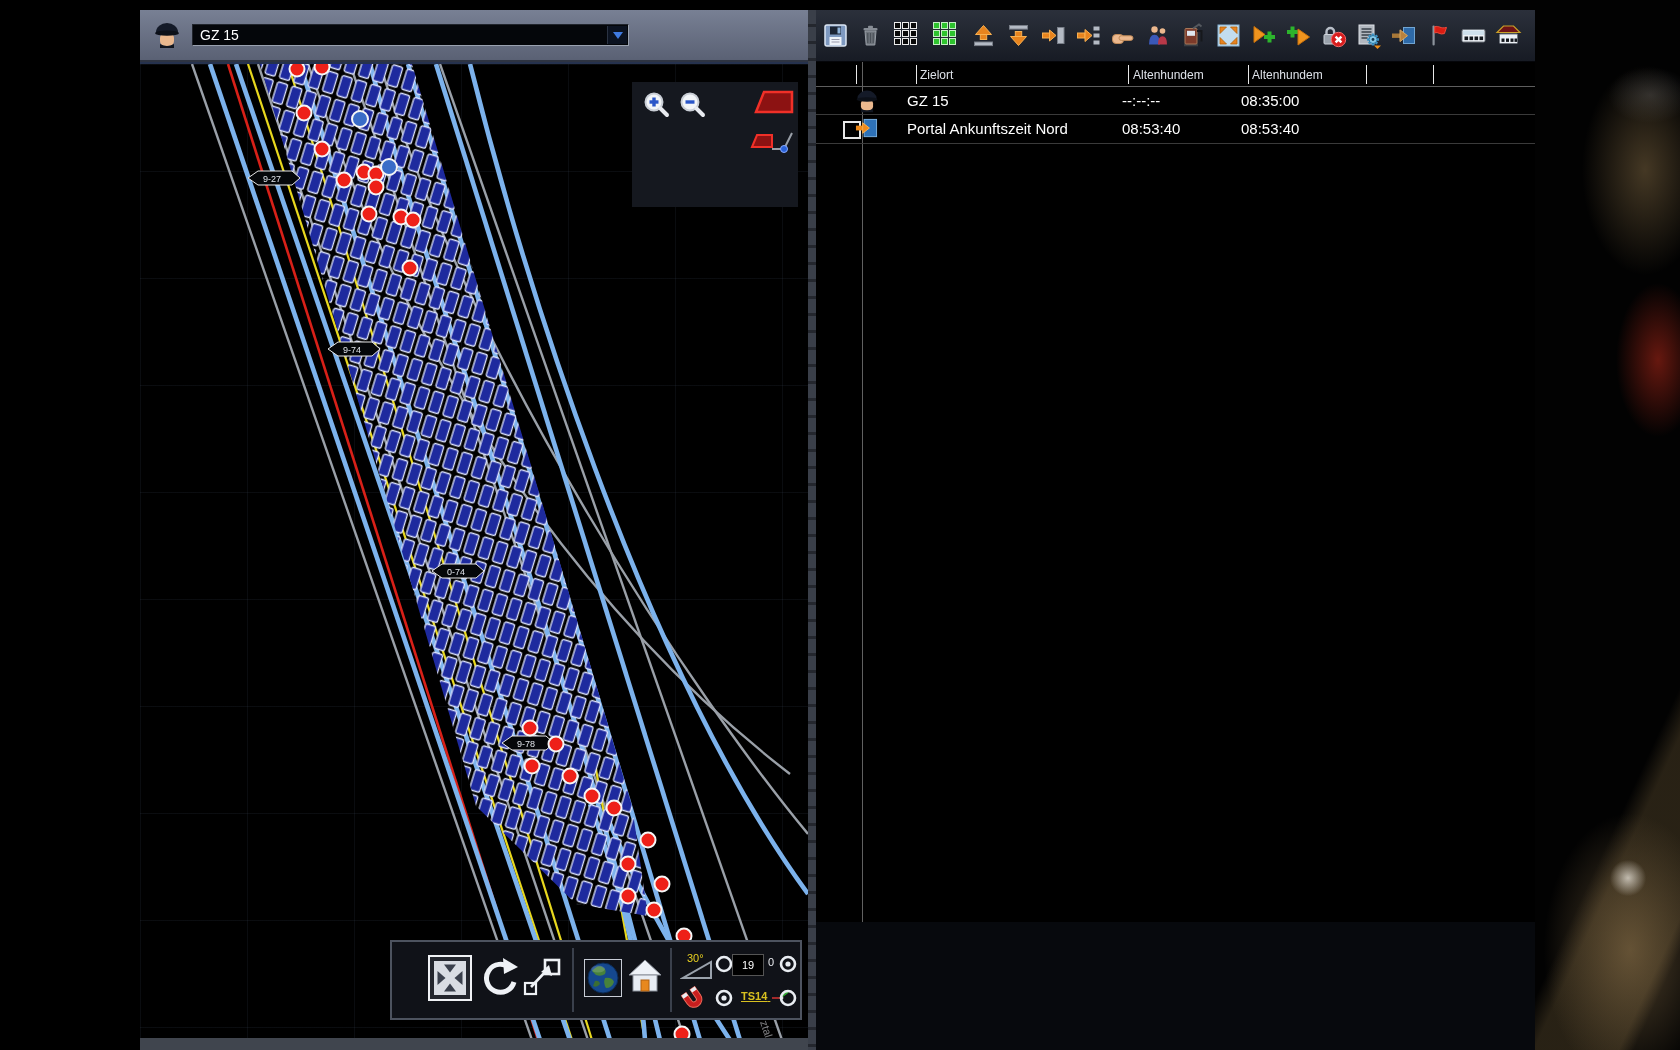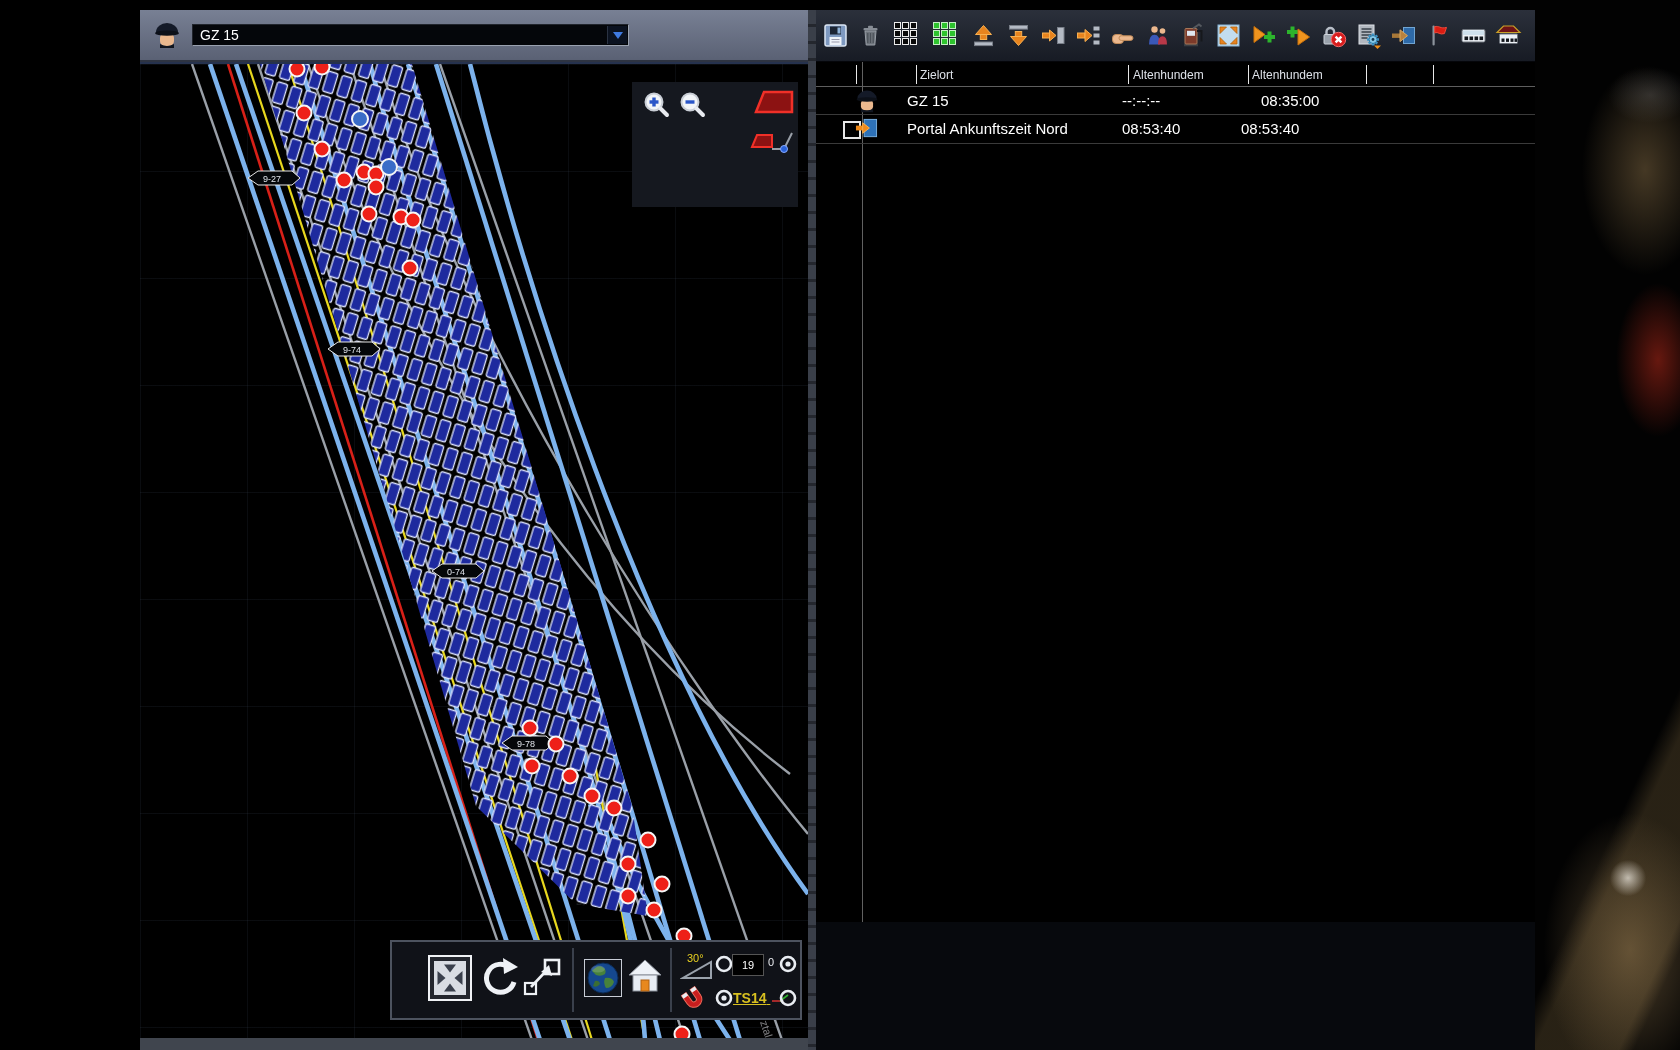--- a/index.html
+++ b/index.html
@@ -40,21 +40,21 @@
   .mini-panel{position:absolute;left:492px;top:18px;width:166px;height:125px;background:#15181f;}
   .mini-btn{position:absolute;cursor:pointer;}
 
   
   .map-toolbar{position:absolute;left:250px;top:876px;width:412px;height:80px;background:#101218;
     border:2px solid #4d535f;box-sizing:border-box;}
   .mt-sep{position:absolute;top:6px;bottom:6px;width:2px;background:#3a404c;}
   .mt-box18{position:absolute;left:340px;top:12px;width:30px;height:20px;background:#000;
     border:1px solid #555;color:#fff;font-size:11px;display:flex;align-items:center;justify-content:center;}
   .mt-zero{position:absolute;left:376px;top:14px;color:#e8eaee;font-size:11px;}
-  .mt-ts{position:absolute;left:341px;top:48px;color:#d8c020;font-size:14px;font-weight:bold;text-decoration:underline;}
+  .mt-ts{position:absolute;left:349px;top:48px;color:#d8c020;font-size:11px;font-weight:bold;text-decoration:underline;}
 
   
   .divider{position:absolute;left:808px;top:10px;width:8px;height:1040px;background:#3a3f49;
     background-image:repeating-linear-gradient(#3a3f49 0 14px, #24272e 14px 17px);}
 
   
   .right-panel{position:absolute;left:816px;top:10px;width:719px;height:1040px;background:#07090d;}
   .panel-toolbar{position:absolute;left:0;top:0;width:100%;height:52px;
     background:linear-gradient(#2b303b,#171b24);border-bottom:1px solid #05060a;
     display:flex;align-items:center;gap:8px;padding-left:6px;box-sizing:border-box;}
@@ -458,21 +458,21 @@
       <div class="row-line" style="top:24px;background:#5e5e5e;"></div>
       <div class="trow" style="top:25px;">
         <svg class="abs" style="left:38px;top:1px;" width="26" height="26" viewBox="0 0 30 30">
           <rect x="8" y="13" width="14" height="13" rx="5" fill="#eab88e"></rect>
           <path d="M8 24 q7 4 14 0 v4 h-14 Z" fill="#10151f"></path>
           <path d="M4 12 a11 9 0 0 1 22 0 v1 h-22 Z" fill="#141a28"></path>
           <ellipse cx="15" cy="13.2" rx="12" ry="2.6" fill="#0c1018"></ellipse>
         </svg>
         <div class="cell" style="left:91px;">GZ 15</div>
         <div class="cell" style="left:306px;">--:--:--</div>
-        <div class="cell" style="left:425px;margin-left:20px;">08:35:00</div>
+        <div class="cell" style="left:425px;">08:35:00</div>
       </div>
 
       <div class="row-line" style="top:52px;background:#3a3a3a;"></div>
       <div class="trow" style="top:53px;">
         <div class="checkbox"></div>
         <svg class="abs" style="left:39px;top:2px;" width="23" height="23" viewBox="0 0 24 23">
           <rect x="9.5" y="2" width="13" height="18" fill="#2e72b8" stroke="#7ab0e0"></rect>
           <rect x="1" y="8.5" width="7" height="5" fill="#f08a1a"></rect>
           <polygon points="8,5.5 15,11 8,16.5" fill="#f08a1a" stroke="#f8b050"></polygon>
         </svg>

